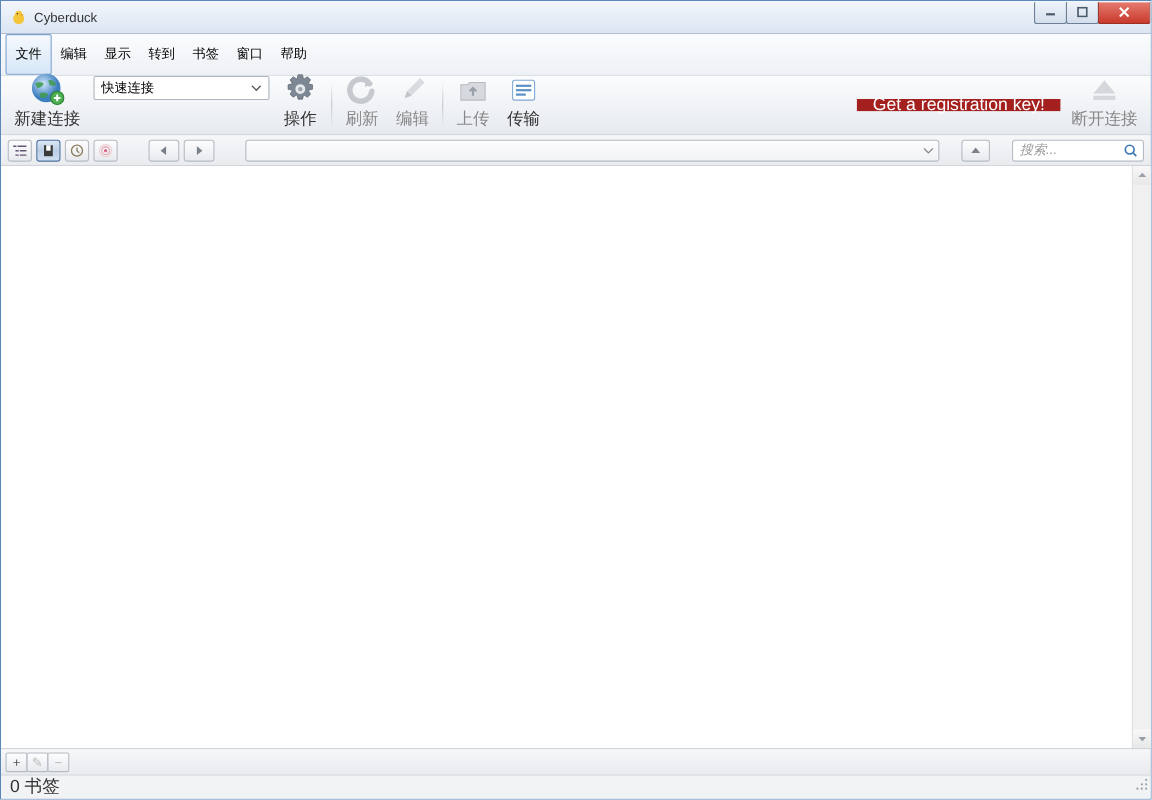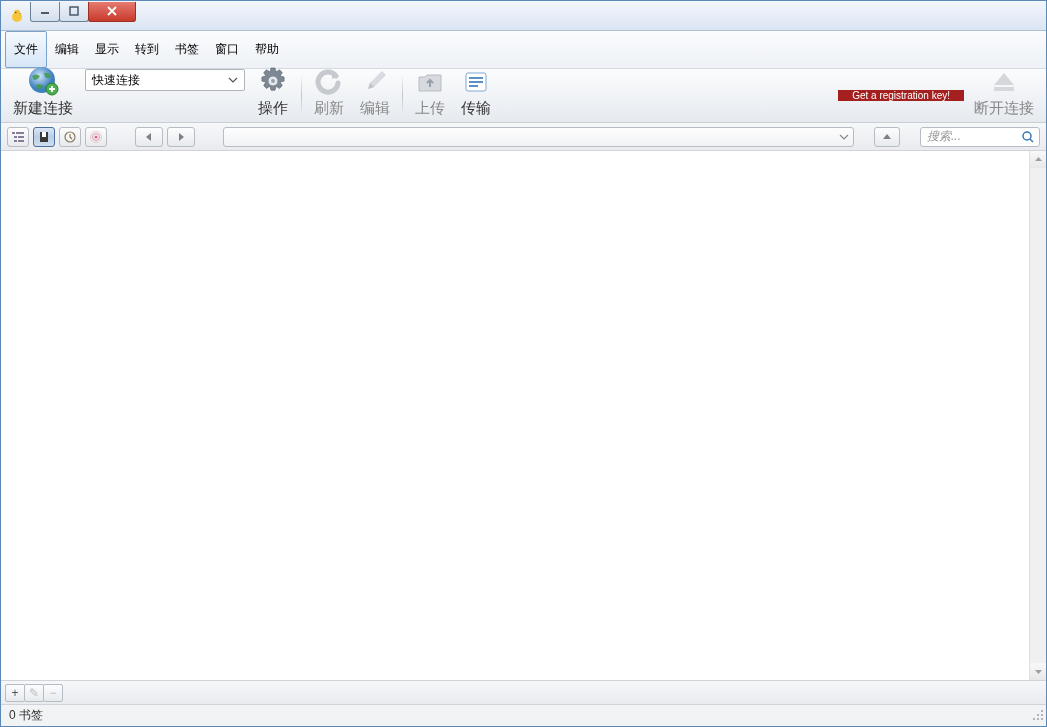--- a/index.html
+++ b/index.html
@@ -18,53 +18,54 @@
 .toolbar{height:54px;background:linear-gradient(#fbfcfd,#e6eaef);display:flex;align-items:stretch;padding:0 4px;border-bottom:1px solid #c9cfd6;}
 .tbtn{display:flex;flex-direction:column;align-items:center;justify-content:flex-end;padding:2px 8px 4px;min-width:44px;cursor:default;}
 .tbtn .tlabel{font-size:15px;margin-top:2px;color:#333;}
 .tbtn.disabled .tlabel{color:#888;}
 .tbtn .ticon{height:32px;display:flex;align-items:center;justify-content:center;}
 .sep{width:1px;background:linear-gradient(transparent,#c0c5cc,transparent);margin:6px 4px;}
 .quickconnect{display:flex;padding:0 4px;}
 .quickconnect-box{width:160px;height:22px;border:1px solid #adb5bf;background:#fff;display:flex;align-items:center;padding:0 6px;border-radius:2px;position:relative;}
 .quickconnect-box .dd{position:absolute;right:3px;top:2px;width:16px;height:16px;display:flex;align-items:center;justify-content:center;}
 .spacer{flex:1;}
-.regkey{background:#a3201f;color:#fff;display:flex;align-items:center;justify-content:center;padding:0 14px;font-size:10px;margin:21px 2px;cursor:pointer;}
+.regkey{background:#a3201f;color:#fff;display:flex;align-items:center;justify-content:center;padding:0 14px;font-size:16px;margin:21px 2px;cursor:pointer;}
 .navbar{height:28px;background:linear-gradient(#f6f7f9,#e9ebef);display:flex;align-items:center;padding:0 6px;border-bottom:1px solid #d0d4da;gap:20px;}
 .navbtn{width:22px;height:20px;border:1px solid #b6bcc4;background:linear-gradient(#fdfdfe,#e7eaee);border-radius:3px;display:flex;align-items:center;justify-content:center;cursor:default;}
 .navbtn.active{border:1px solid #4a6e9e;background:linear-gradient(#dbe7f4,#b9cee6,#d0dff0);}
 .navgroup{display:flex;gap:4px;margin-right:8px;}
 .pathbox{flex:1;height:20px;border:1px solid #b6bcc4;background:linear-gradient(#fdfdfe,#f0f2f5);border-radius:3px;display:flex;align-items:center;padding:0 6px;position:relative;}
 .pathbox .dd{position:absolute;right:4px;top:2px;}
 .searchbox{width:120px;height:20px;border:1px solid #b6bcc4;background:#fff;border-radius:3px;display:flex;align-items:center;padding:0 4px 0 6px;color:#999;font-style:italic;position:relative;}
 .searchbox .sicon{position:absolute;right:4px;top:2px;}
 .content{flex:1;background:#fff;position:relative;}
 .content-scrollbar{position:absolute;right:0;top:0;bottom:0;width:17px;background:#f0f0f0;border-left:1px solid #dcdfe4;}
 .content-scrollbar .arrowbtn{height:17px;background:linear-gradient(#f8f8f8,#e8e8e8);display:flex;align-items:center;justify-content:center;}
 .content-scrollbar .arrowbtn.bottom{position:absolute;bottom:0;left:0;right:0;}
 .bottombar{height:24px;background:linear-gradient(#f6f7f9,#e9ebef);display:flex;align-items:center;padding:0 4px;border-top:1px solid #d0d4da;}
 .bb-btn{width:20px;height:18px;border:1px solid #b6bcc4;background:linear-gradient(#fdfdfe,#e7eaee);display:flex;align-items:center;justify-content:center;font-size:12px;color:#555;border-radius:2px;margin-right:-1px;}
 .bb-btn.disabled{color:#bbb;}
-.statusbar{height:22px;background:#f2f3f5;border-top:1px solid #d0d4da;display:flex;align-items:center;padding:0 8px;font-size:12px;color:#333;position:relative;}
+.statusbar{height:22px;background:#f2f3f5;border-top:1px solid #d0d4da;display:flex;align-items:center;padding:0 8px;font-size:16px;color:#333;position:relative;}
 .statusbar .grip{position:absolute;right:2px;bottom:2px;}
 </style>
 </head>
 <body>
 
 <div class="window">
 
   <div class="titlebar">
     <span class="app-icon">
       <svg width="16" height="16" viewBox="0 0 16 16">
           <circle cx="8" cy="9" r="5" fill="#f5c53a"></circle>
           <circle cx="8" cy="5" r="3.2" fill="#f5c53a"></circle>
           <circle cx="6.8" cy="4.5" r="0.7" fill="#333"></circle>
           <path d="M10 5 L13 5.5 L10 6.5 Z" fill="#e79b2c"></path>
         </svg>
     </span>
+    <span class="title">Cyberduck</span>
     <div class="winbtns">
       <div class="winbtn">
           <svg width="10" height="10">
             <rect x="1" y="6" width="8" height="2" fill="#4a5a6a"></rect>
           </svg>
         </div>
       <div class="winbtn">
           <svg width="10" height="10">
             <rect x="1" y="1" width="8" height="8" fill="none" stroke="#4a5a6a" stroke-width="1.5"></rect>
           </svg>

